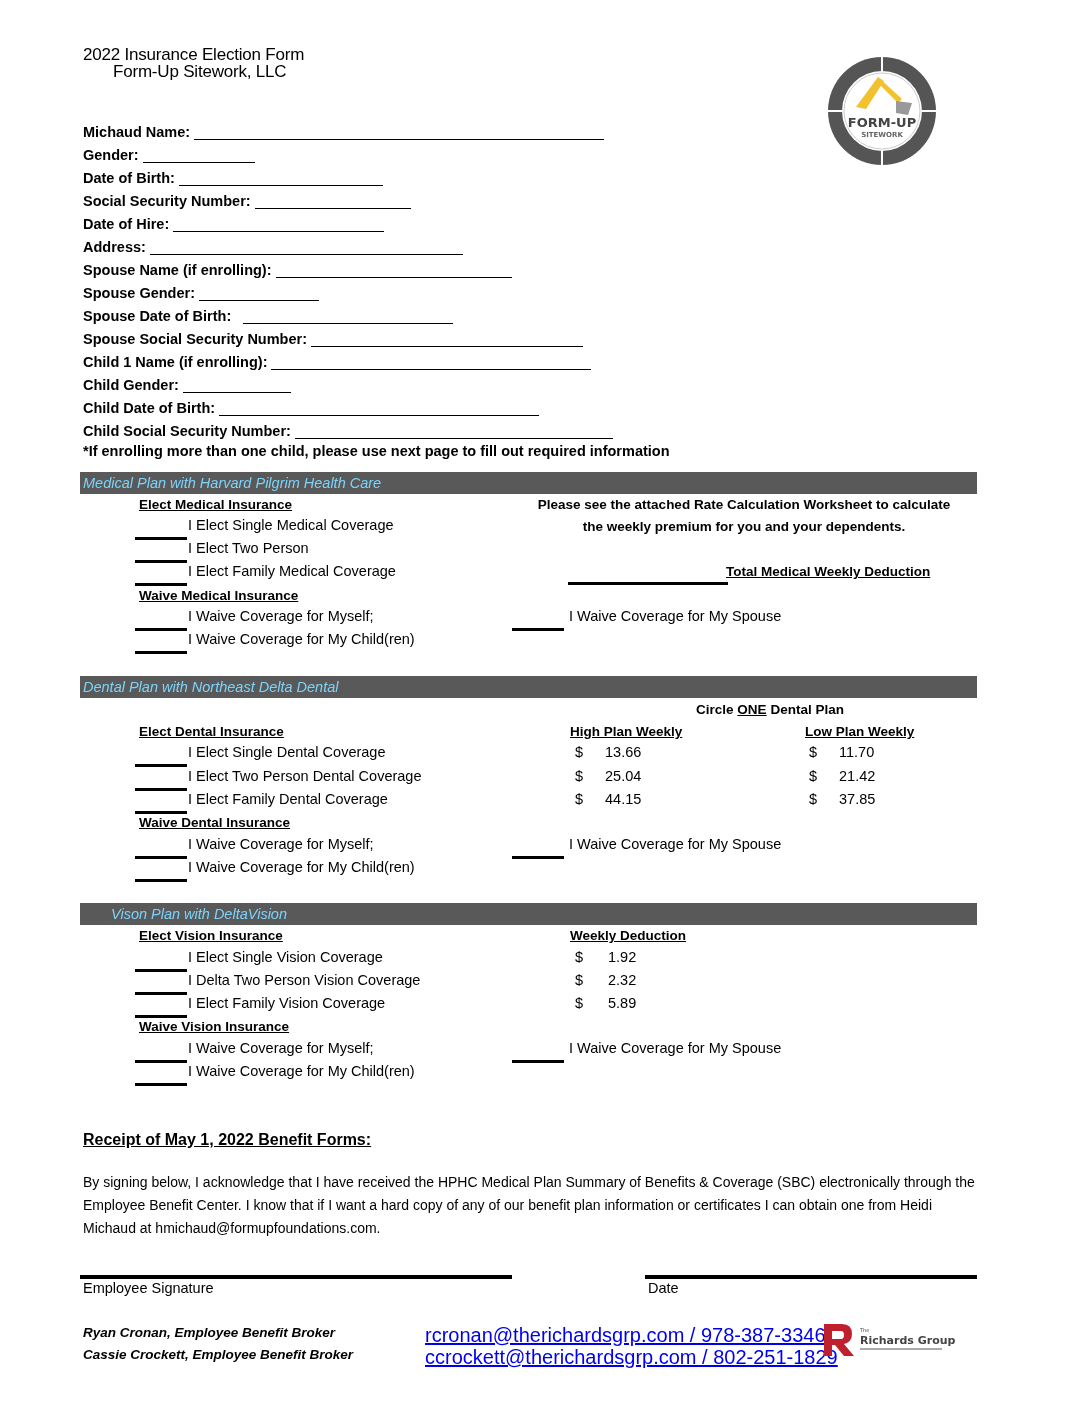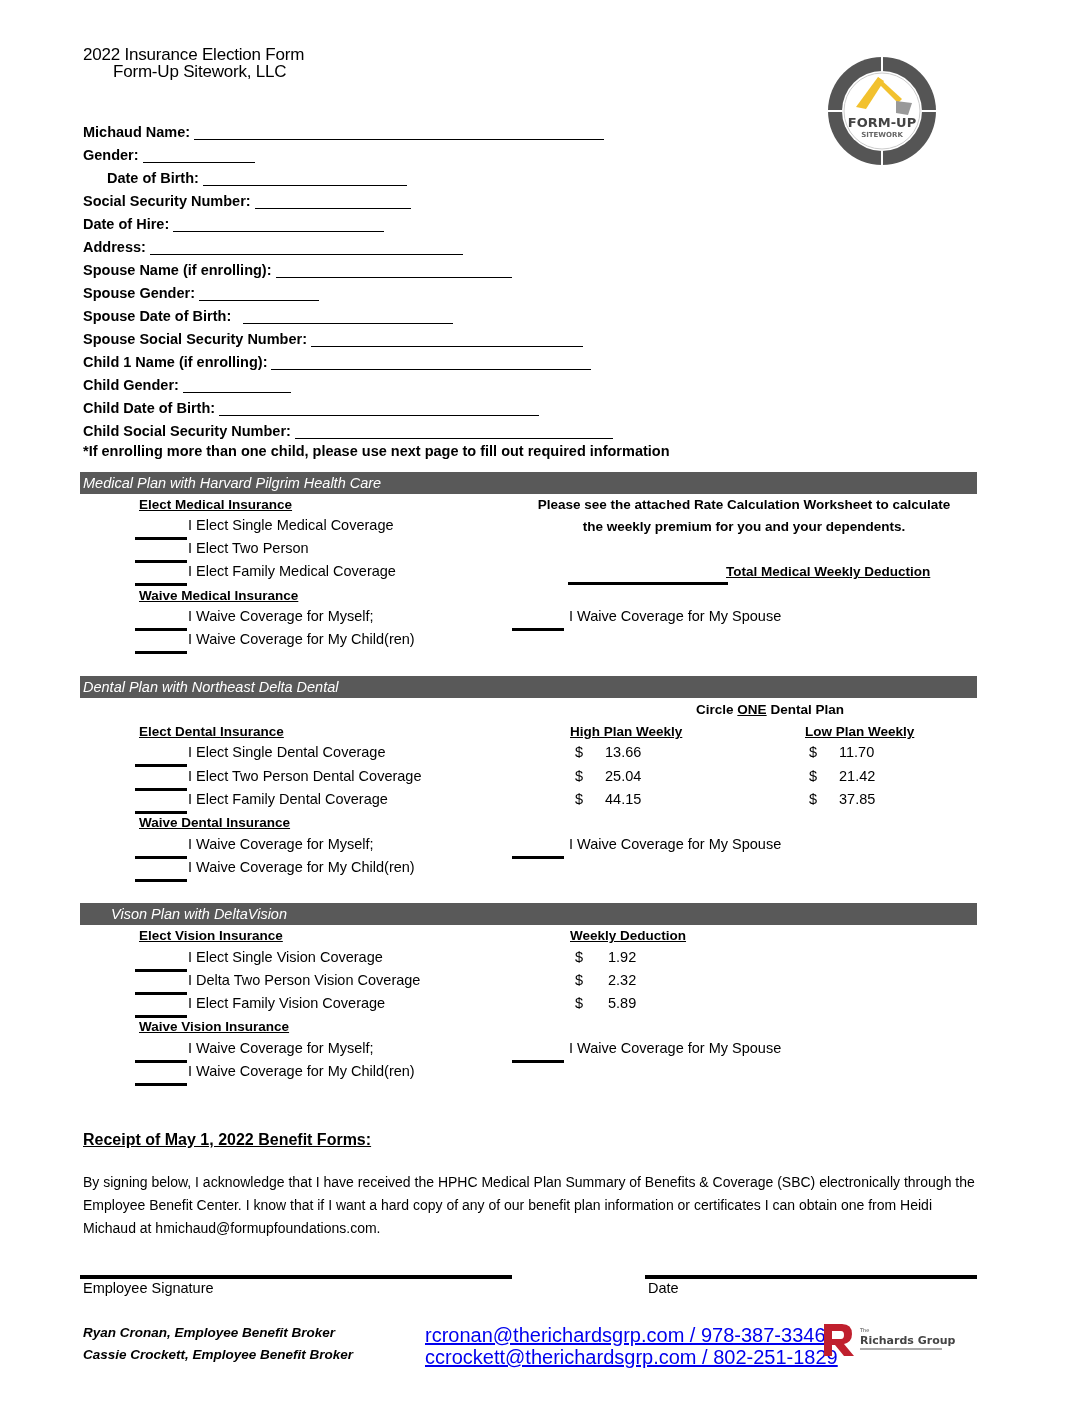--- a/index.html
+++ b/index.html
@@ -3,21 +3,21 @@
 <meta charset="utf-8">
 <style>
   * { box-sizing: border-box; margin: 0; padding: 0; }
   html, body { width: 1088px; height: 1408px; background: #ffffff; }
   body { position: relative; font-family: "Liberation Sans", "DejaVu Sans", sans-serif; color: #000; overflow: hidden; }
   .abs { position: absolute; }
   .title { font-weight: normal; font-size: 17px; line-height: 28px; letter-spacing: -0.2px; }
   .field { position: absolute; left: 83px; font-weight: bold; font-size: 14.5px; height: 23px; display: flex; align-items: flex-end; white-space: nowrap; }
   .field .line { display: inline-block; border-bottom: 1.3px solid #000; height: 14px; margin-left: 4px; }
   .note { position: absolute; left: 83px; top: 443px; font-weight: bold; font-size: 14.5px; }
-  .bar { position: absolute; left: 80px; width: 897px; height: 22px; background: #595959; color: #ffffff; font-style: italic; font-size: 14.5px; line-height: 22px; padding-left: 3px; }
+  .bar { position: absolute; left: 80px; width: 897px; height: 22px; background: #595959; color: #7dd3fc; font-style: italic; font-size: 14.5px; line-height: 22px; padding-left: 3px; }
   .subhead { position: absolute; font-weight: bold; font-size: 13.5px; text-decoration: underline; white-space: nowrap; }
   .opt { position: absolute; font-size: 14.5px; white-space: nowrap; }
   .blank { position: absolute; width: 52px; height: 3px; background: #000; }
   .blank.wide { width: 160px; }
   .price { position: absolute; font-size: 14.5px; white-space: nowrap; }
   .price .dol { display: inline-block; width: 30px; }
   .cnote { position: absolute; font-weight: bold; font-size: 13.5px; text-align: center; white-space: nowrap; }
   .receipt { position: absolute; left: 83px; top: 1131px; font-weight: bold; font-size: 16px; text-decoration: underline; }
   .para { position: absolute; left: 83px; top: 1171px; width: 895px; font-size: 14px; line-height: 23px; }
   .sigline { position: absolute; height: 4px; background: #000; }
@@ -49,21 +49,21 @@
 </svg>
 
 <div class="field" style="top:117px;">
     <span>Michaud Name:</span>
     <span class="line" style="width:410px;"></span>
   </div>
 <div class="field" style="top:140px;">
     <span>Gender:</span>
     <span class="line" style="width:112px;"></span>
   </div>
-<div class="field" style="top:163px;margin-left:24px;">
+<div class="field" style="top:163px;">
     <span>Date of Birth:</span>
     <span class="line" style="width:204px;"></span>
   </div>
 <div class="field" style="top:186px;">
     <span>Social Security Number:</span>
     <span class="line" style="width:156px;"></span>
   </div>
 <div class="field" style="top:209px;">
     <span>Date of Hire:</span>
     <span class="line" style="width:211px;"></span>

